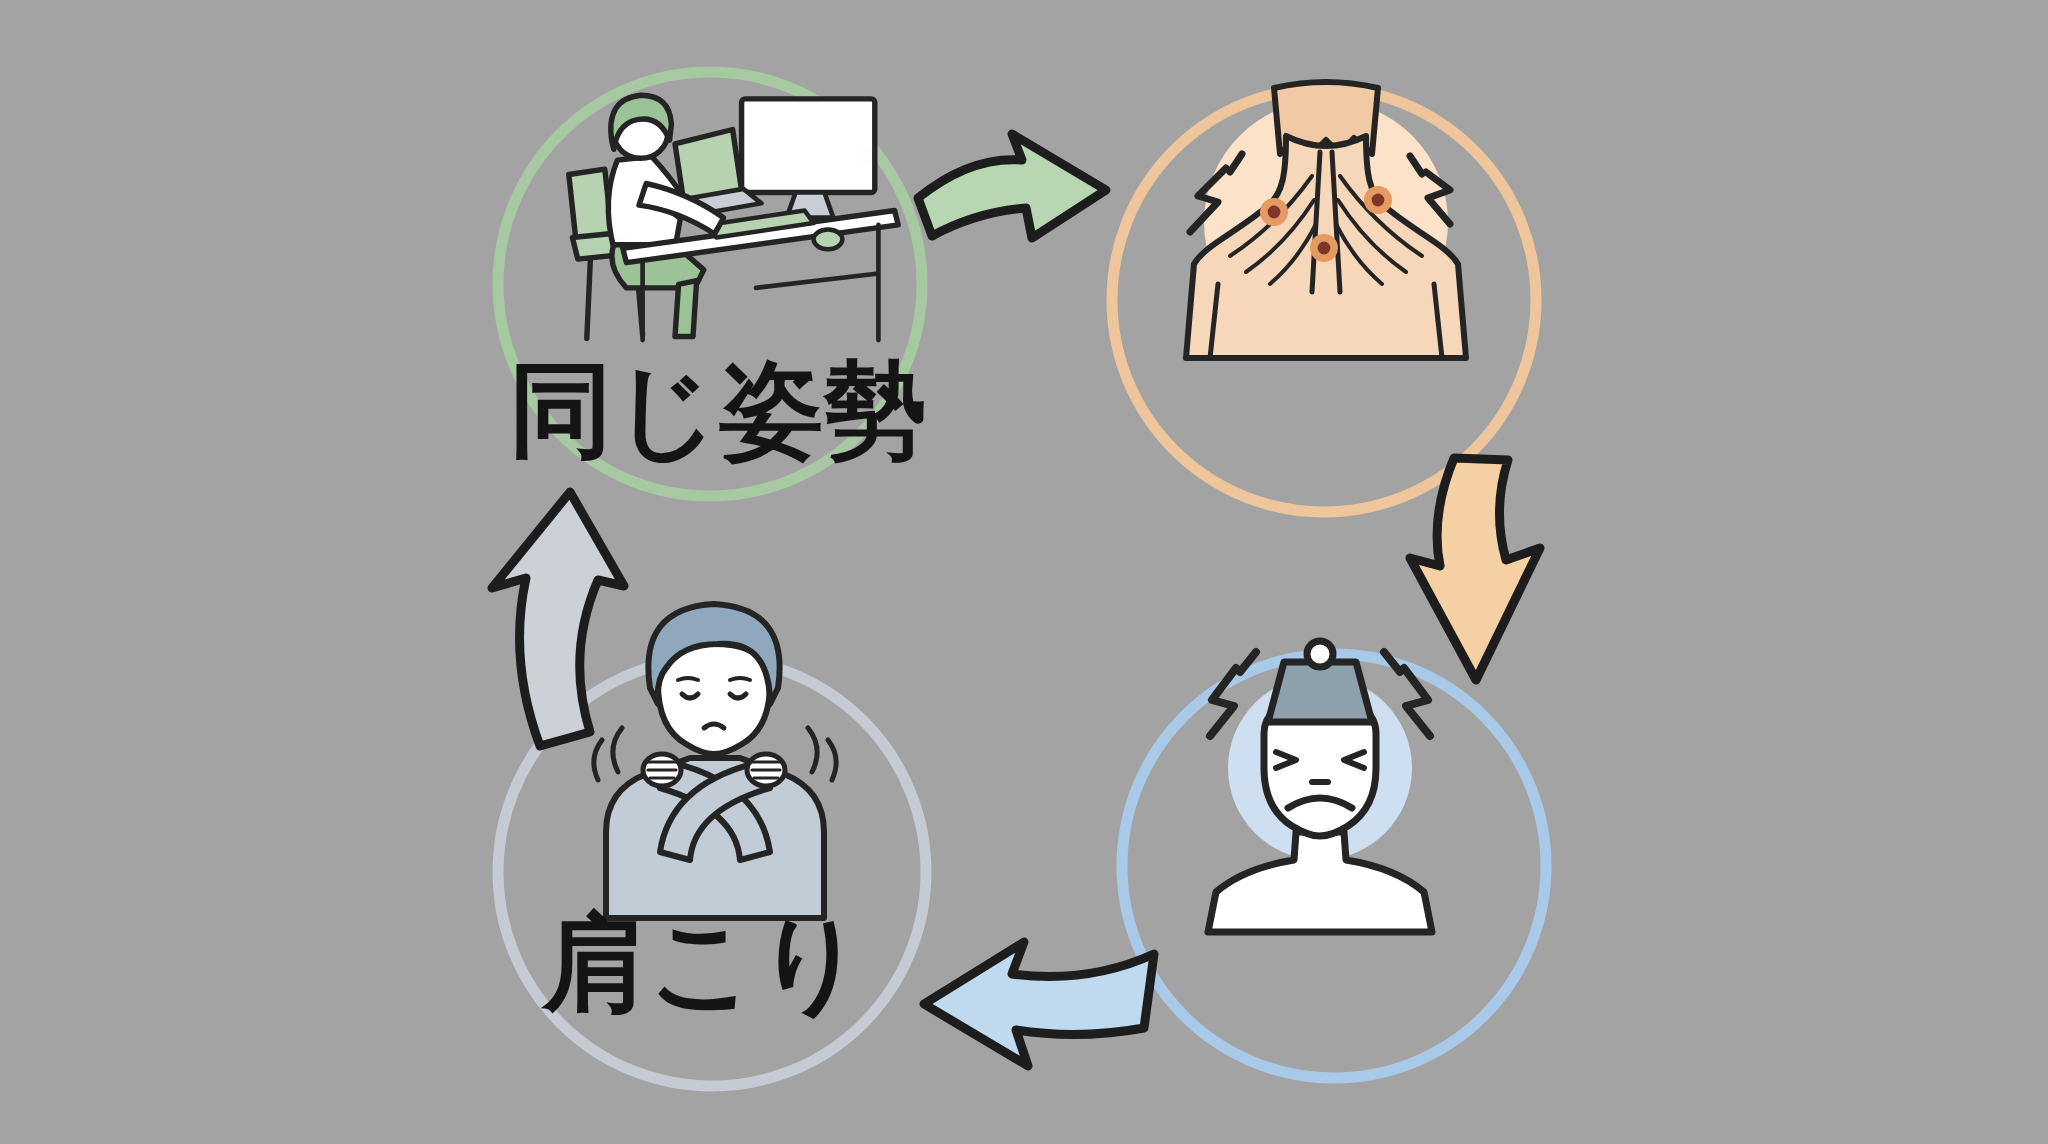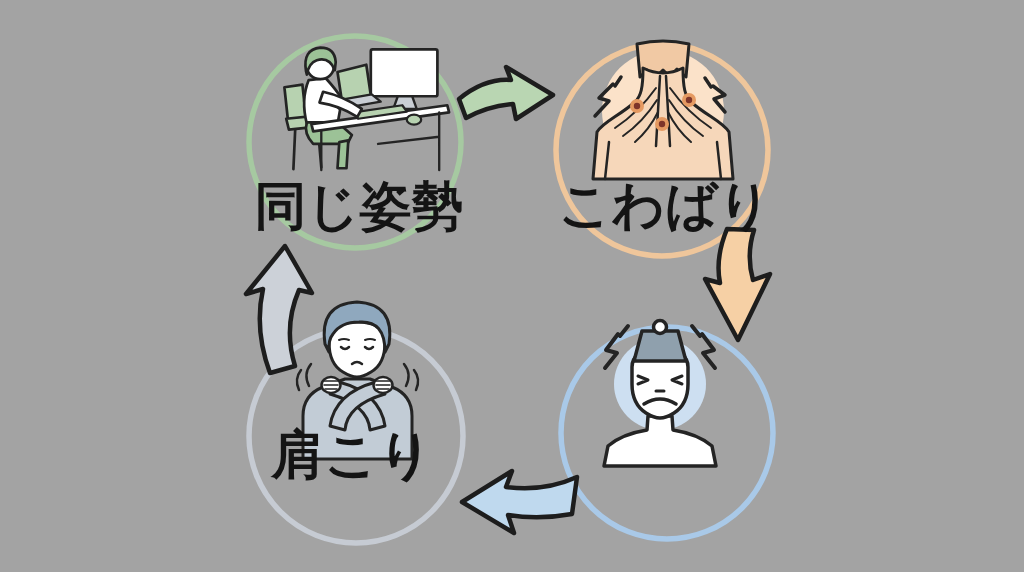--- a/index.html
+++ b/index.html
@@ -94,16 +94,15 @@
     <path d="M 55 128 Q 60 95 101 84 L 110 96 Q 72 107 70 132 Z" fill="#c2ccd6" stroke-width="3"></path>
     <ellipse cx="56" cy="87" rx="9.5" ry="8" fill="#ffffff" stroke-width="2.5"></ellipse>
     <path d="M 49 83 L 63 83 M 49 87 L 63 87 M 50 91 L 62 91" fill="none" stroke-width="1.6"></path>
     <ellipse cx="108" cy="87" rx="9.5" ry="8" fill="#ffffff" stroke-width="2.5"></ellipse>
     <path d="M 101 83 L 115 83 M 101 87 L 115 87 M 102 91 L 114 91" fill="none" stroke-width="1.6"></path>
     <path d="M 36 66 Q 28 76 34 88 M 26 72 Q 19 81 24 92" fill="none" stroke-width="2.5"></path>
     <path d="M 129 66 Q 137 76 131 88 M 139 72 Q 146 81 141 92" fill="none" stroke-width="2.5"></path>
   </svg>
 
   <div class="node-label" style="left:359px;top:180px;font-size:52px">同じ姿勢</div>
-  <div class="node-label" style="left:665px;top:179px;font-size:52px">こわばり</div>
-  <div class="node-label" style="left:352px;top:428px;font-size:53px">肩こり</div>
+  <div class="node-label" style="left:352px;top:456px;font-size:53px">肩こり</div>
 
 </div>
 
 </body></html>

